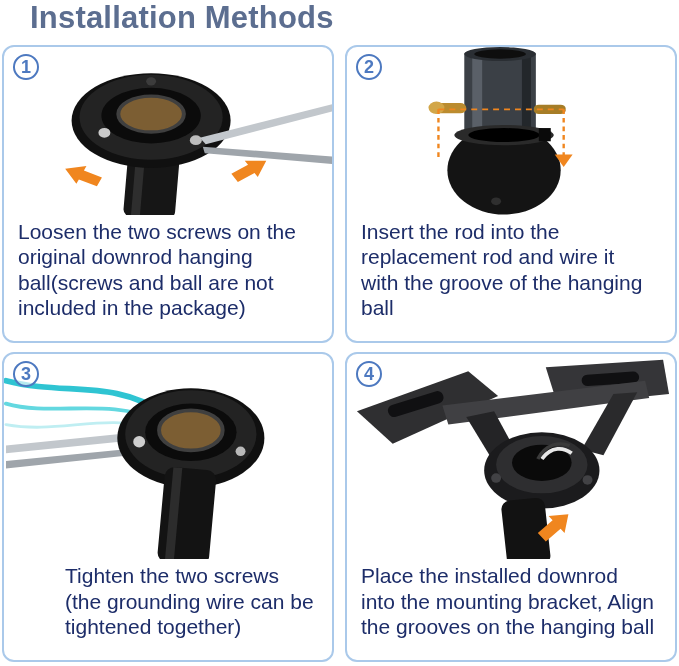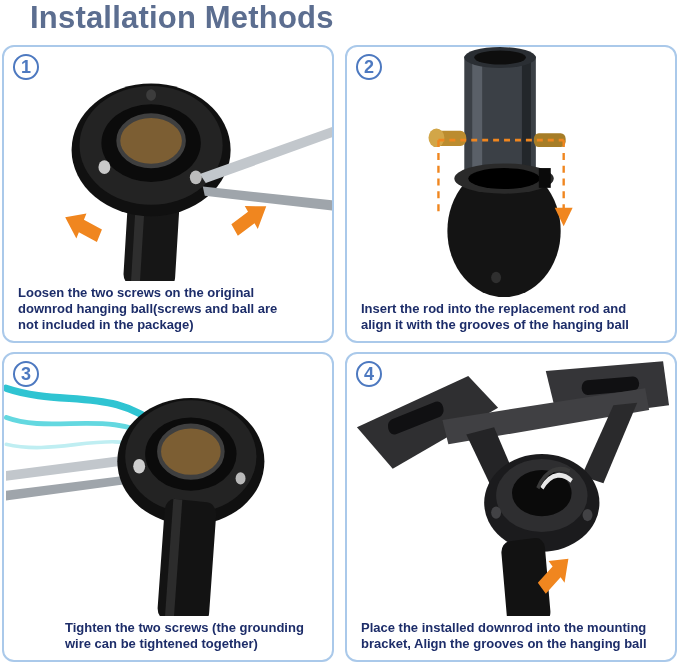--- a/index.html
+++ b/index.html
@@ -38,22 +38,22 @@
     width:26px;height:26px;border:2px solid var(--step-number);
     border-radius:50%;
     color:var(--step-number);font-size:18px;font-weight:700;
     display:flex;align-items:center;justify-content:center;
     background:rgba(255,255,255,0.65);
   }
   .photo{position:relative;flex:1 1 auto;overflow:hidden;}
   .photo svg{position:absolute;inset:0;width:100%;height:100%;}
   .caption{
     flex:0 0 auto;
-    padding:4px 18px 8px 14px;
-    font-size:13px;font-weight:700;line-height:1.22;
+    padding:4px 18px 20px 14px;
+    font-size:21px;font-weight:400;line-height:1.22;
     color:var(--caption-text);
   }
   .panel-1 .caption{max-width:312px;}
   .panel-2 .caption{max-width:325px;}
   .panel-3 .caption{max-width:300px;margin-left:47px;}
   .panel-4 .caption{max-width:330px;}
 </style>
 </head>
 <body>
 
@@ -120,21 +120,21 @@
             <circle cx="150" cy="198" r="5" fill="#2f2f2f"></circle>
           </g>
           <g stroke="#f0861f" stroke-width="2.4" stroke-dasharray="6 5" fill="none">
             <line x1="92" y1="80" x2="92" y2="142"></line>
             <line x1="218" y1="80" x2="218" y2="140"></line>
             <line x1="92" y1="80" x2="218" y2="80"></line>
           </g>
           <polygon points="218,154 209,138 227,138" fill="#f0861f"></polygon>
         </svg>
       </div>
-      <div class="caption">Insert the rod into the replacement rod and align it with the grooves of the hanging ball</div>
+      <div class="caption">Insert the rod into the replacement rod and wire it with the groove of the hanging ball</div>
     </div>
 
     <div class="panel panel-3">
       <div class="step-badge">3</div>
       <div class="photo">
         <svg viewBox="0 0 330 215" preserveAspectRatio="none">
           <g fill="none" stroke-linecap="round">
             <path d="M160 62 C 110 26, 60 44, 2 28" stroke="#2fc4d2" stroke-width="6"></path>
             <path d="M156 70 C 105 45, 48 66, 2 52" stroke="#63d8e0" stroke-width="4"></path>
             <path d="M152 78 C 100 62, 55 84, 2 74" stroke="#bfeef2" stroke-width="3"></path>

